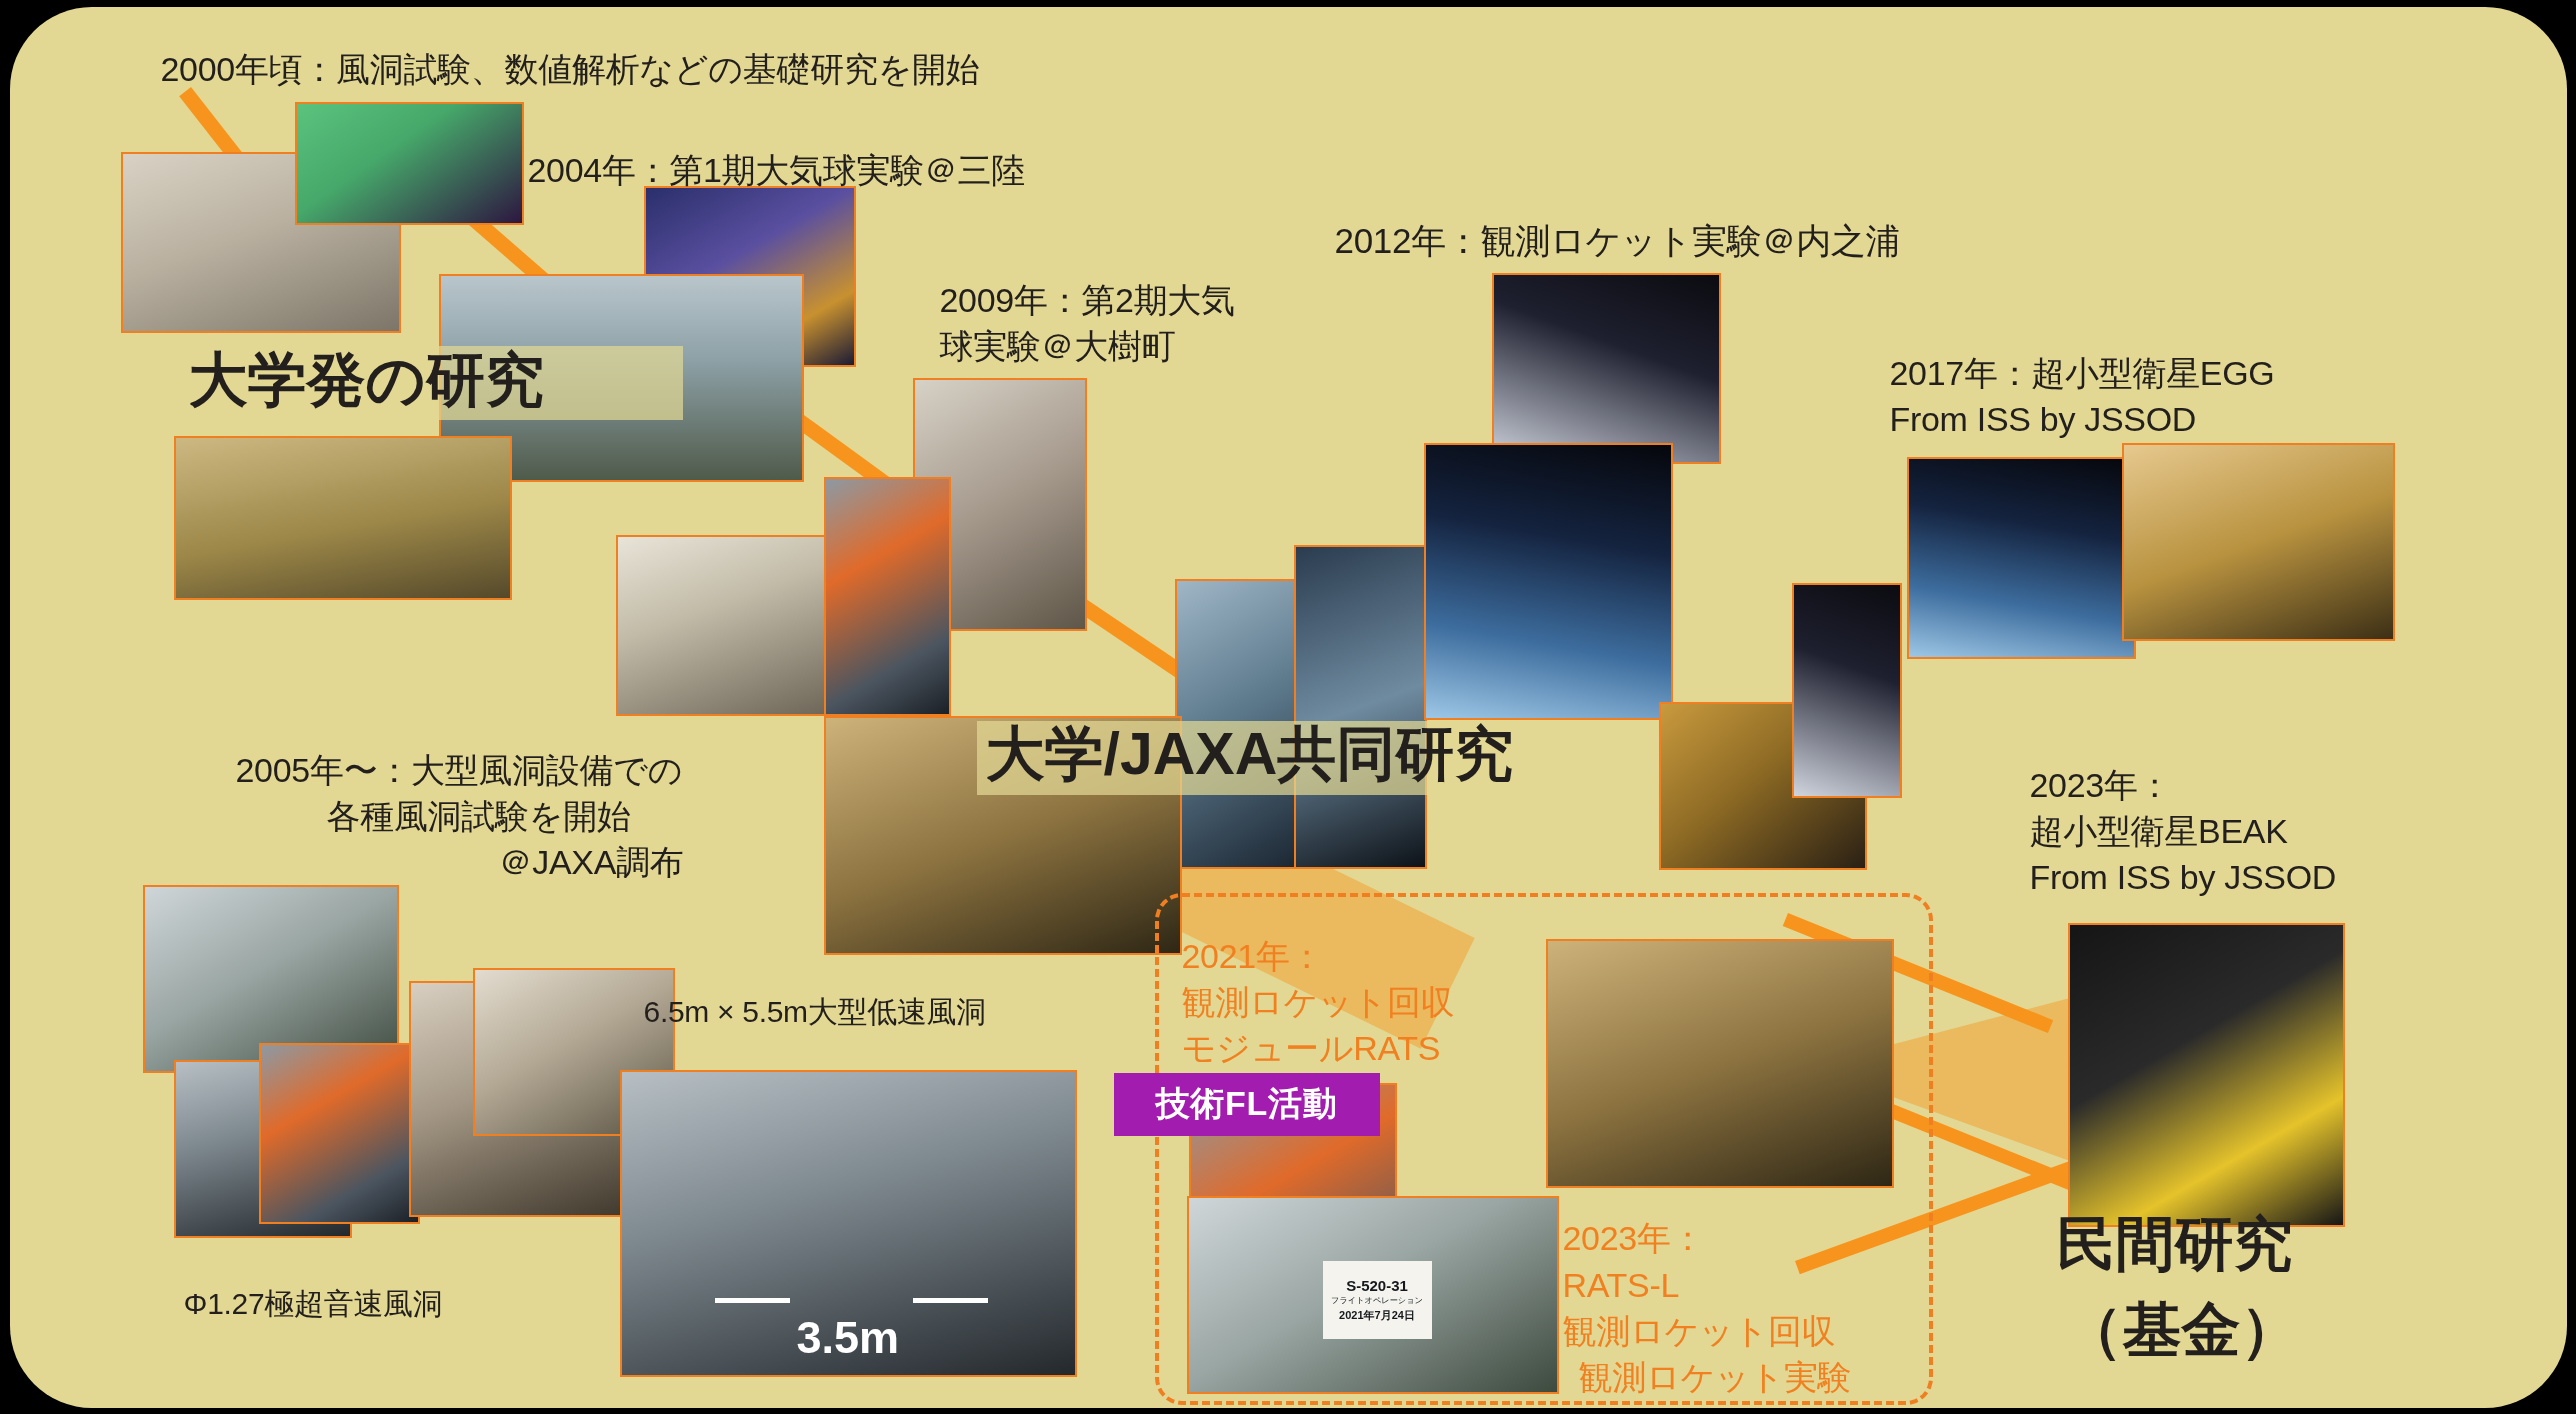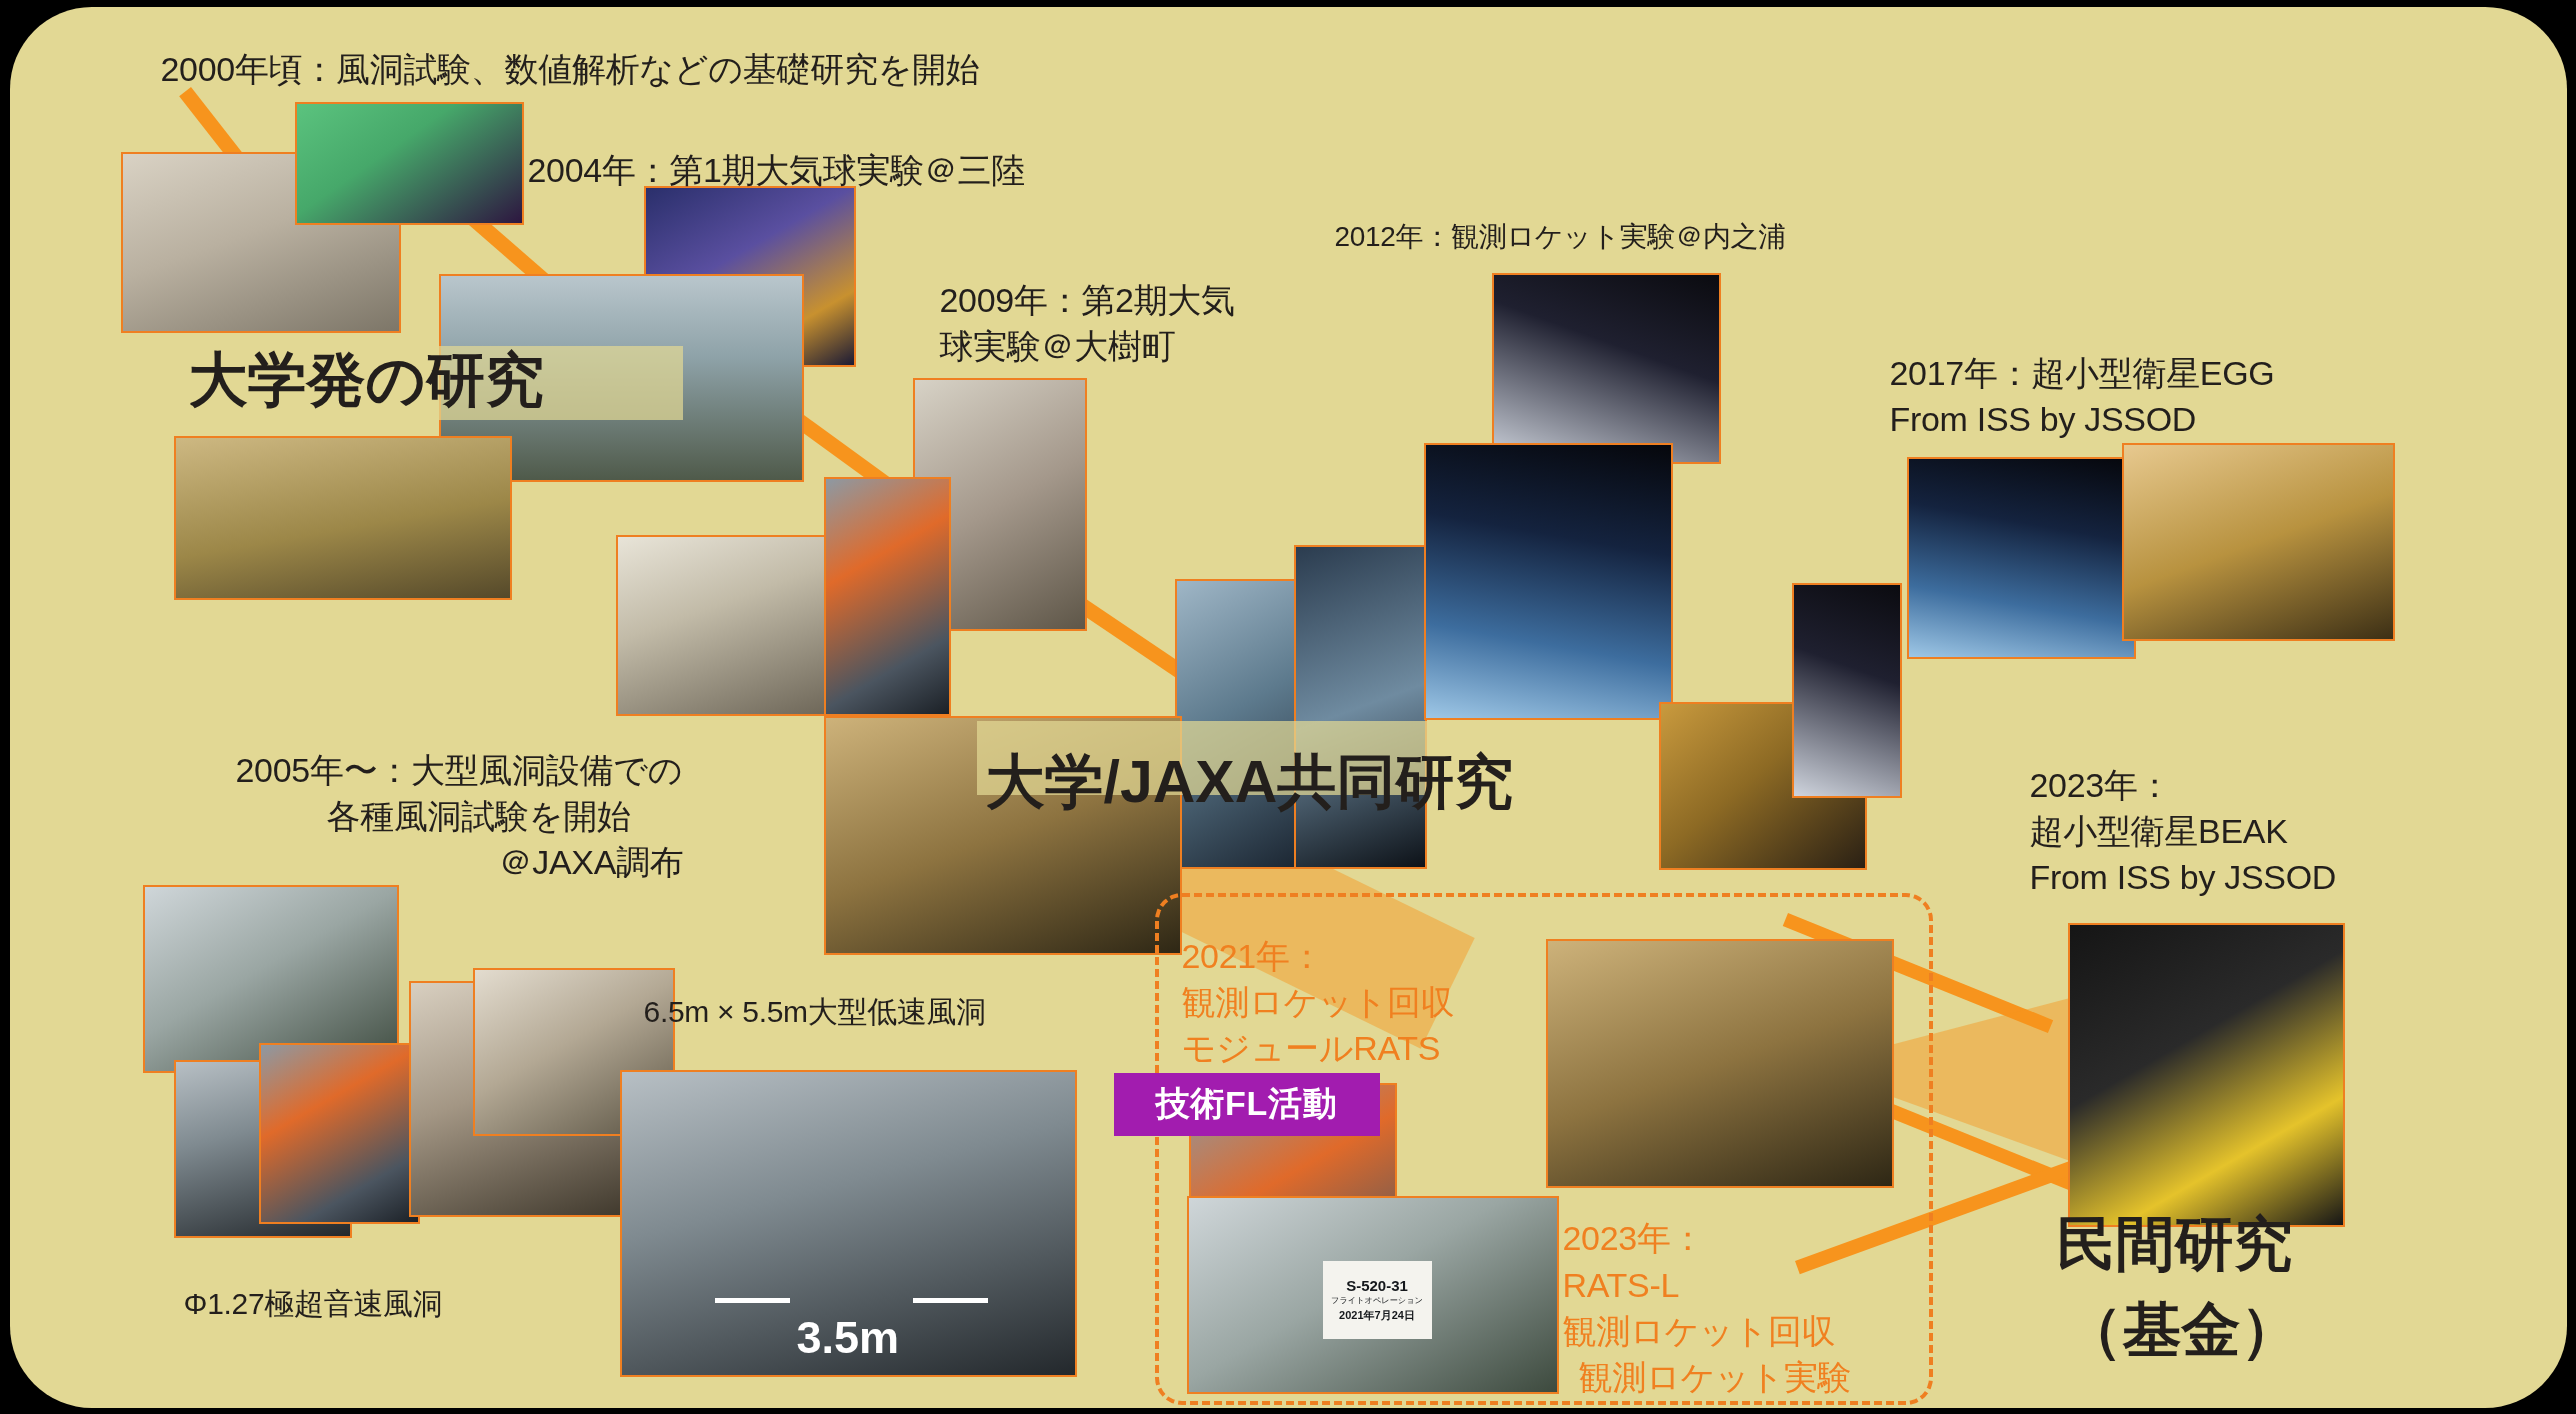--- a/index.html
+++ b/index.html
@@ -153,21 +153,21 @@
 
     <div class="ph g16" style="left:2058px;top:916px;width:273px;height:300px;"></div>
 
     <div class="txt" style="left:143px;top:42px;font-size:34px;margin-left:8px;">2000年頃：風洞試験、数値解析などの基礎研究を開始</div>
 
     <div class="txt" style="left:518px;top:143px;font-size:34px;">2004年：第1期大気球実験＠三陸</div>
 
     <div class="txt" style="left:930px;top:273px;font-size:34px;">2009年：第2期大気</div>
     <div class="txt" style="left:930px;top:319px;font-size:34px;">球実験＠大樹町</div>
 
-    <div class="txt" style="left:1325px;top:213px;font-size:28px;">2012年：観測ロケット実験＠内之浦</div>
+    <div class="txt" style="left:1325px;top:213px;font-size:35px;">2012年：観測ロケット実験＠内之浦</div>
 
     <div class="txt" style="left:1880px;top:346px;font-size:34px;">2017年：超小型衛星EGG</div>
     <div class="txt" style="left:1880px;top:392px;font-size:34px;">From ISS by JSSOD</div>
 
     <div class="txt" style="left:226px;top:743px;font-size:34px;">2005年〜：大型風洞設備での</div>
     <div class="txt" style="left:317px;top:789px;font-size:34px;">各種風洞試験を開始</div>
     <div class="txt" style="left:489px;top:835px;font-size:34px;">＠JAXA調布</div>
 
     <div class="txt" style="left:2020px;top:758px;font-size:34px;">2023年：</div>
     <div class="txt" style="left:2020px;top:804px;font-size:34px;">超小型衛星BEAK</div>
@@ -189,21 +189,21 @@
     <div class="whitelabel" style="left:787px;top:1305px;font-size:45px;">3.5m</div>
     <div style="position:absolute;left:705px;top:1291px;width:75px;height:5.5px;background:#ffffff;"></div>
     <div style="position:absolute;left:903px;top:1291px;width:75px;height:5.5px;background:#ffffff;"></div>
 
     <div class="blackchip" style="left:1104px;top:1066px;width:266px;height:63px;font-size:34px;">技術FL活動</div>
 
     <div class="chipbg" style="left:169px;top:339px;width:504px;height:74px;"></div>
     <div class="chip" style="left:179px;top:341px;font-size:59px;">大学発の研究</div>
 
     <div class="chipbg" style="left:967px;top:714px;width:668px;height:74px;"></div>
-    <div class="chip" style="left:976px;top:715px;font-size:59px;margin-top:28px;">大学/JAXA共同研究</div>
+    <div class="chip" style="left:976px;top:715px;font-size:59px;">大学/JAXA共同研究</div>
 
 
     <div class="chip" style="left:2047px;top:1205px;font-size:59px;">民間研究</div>
     <div class="chip" style="left:2054px;top:1291px;font-size:59px;">（基金）</div>
 
   </div>
 </div>
 
 
 </body></html>

